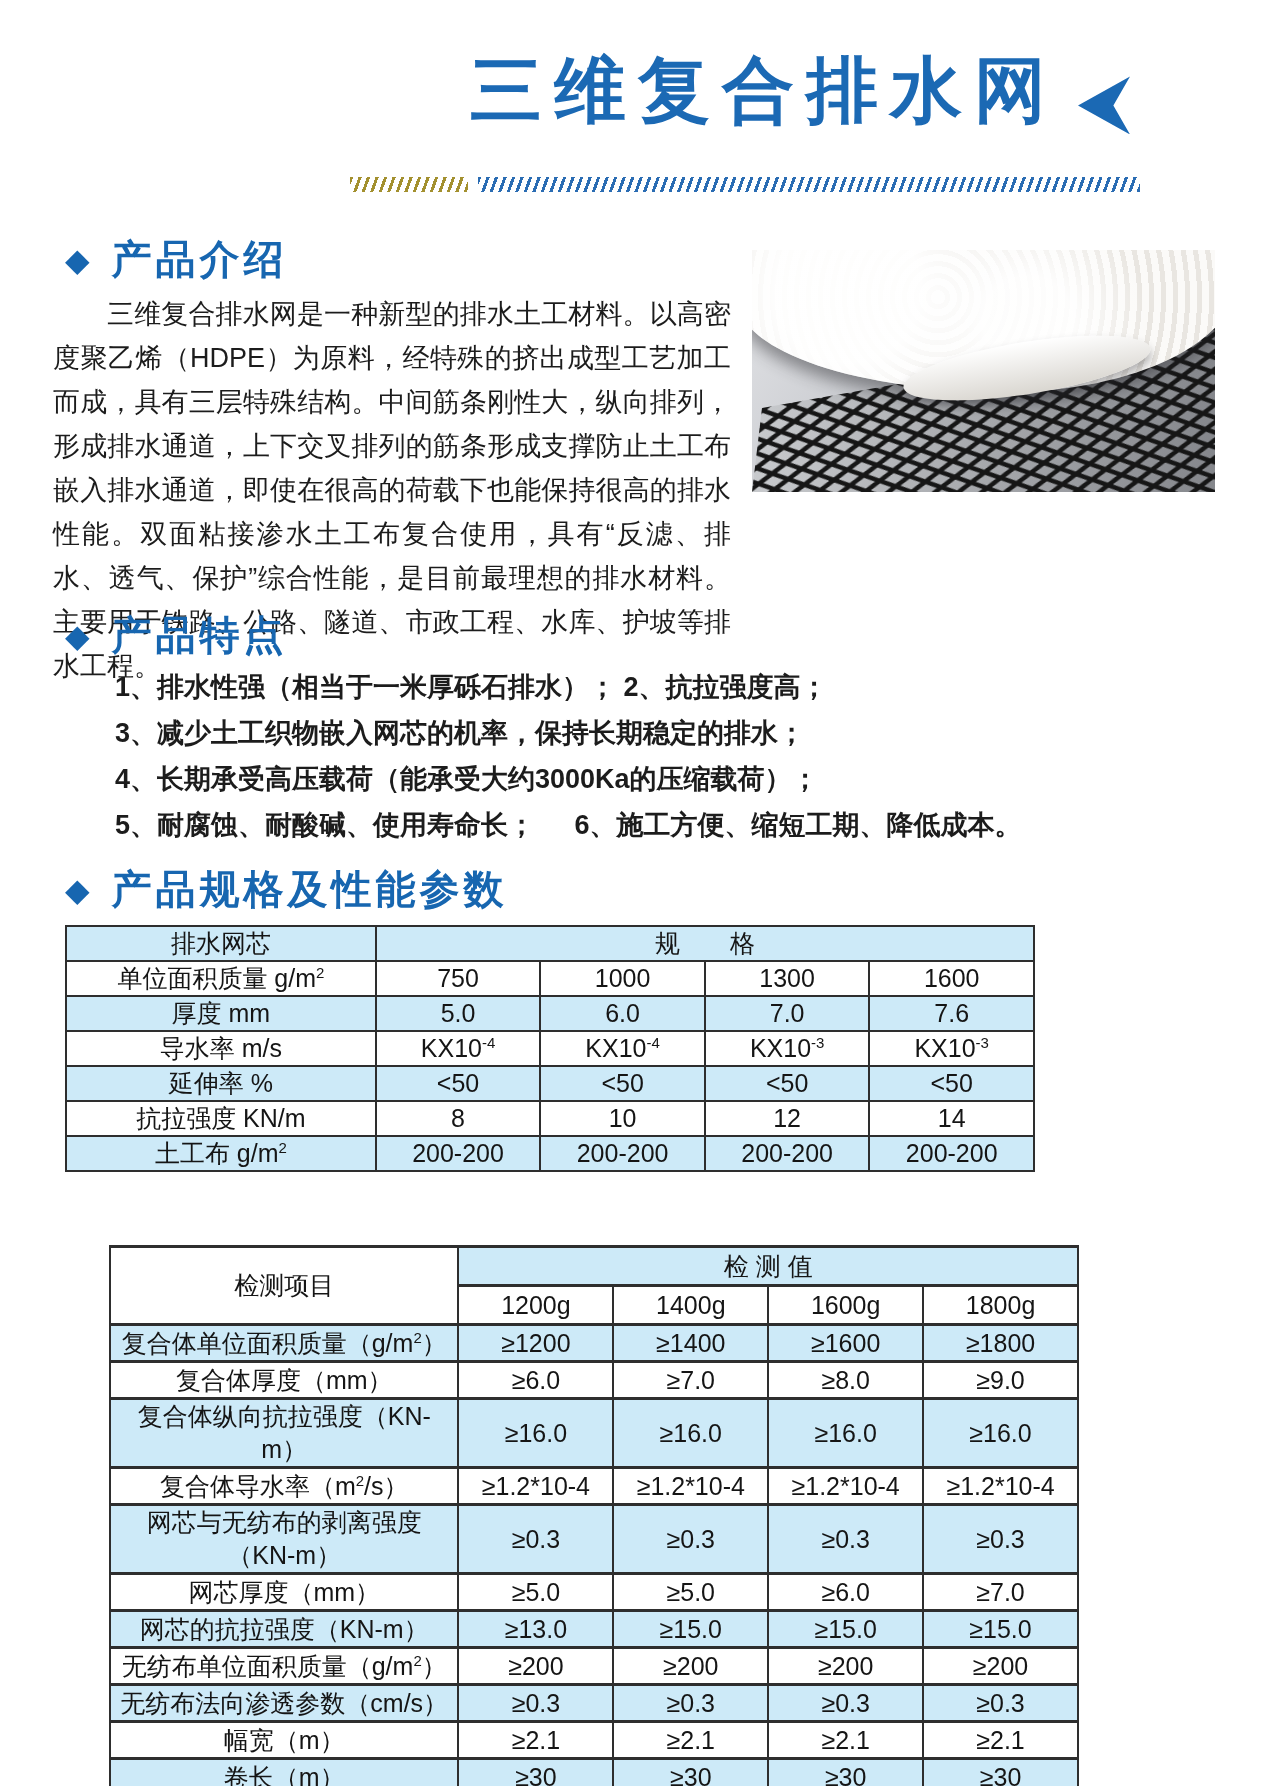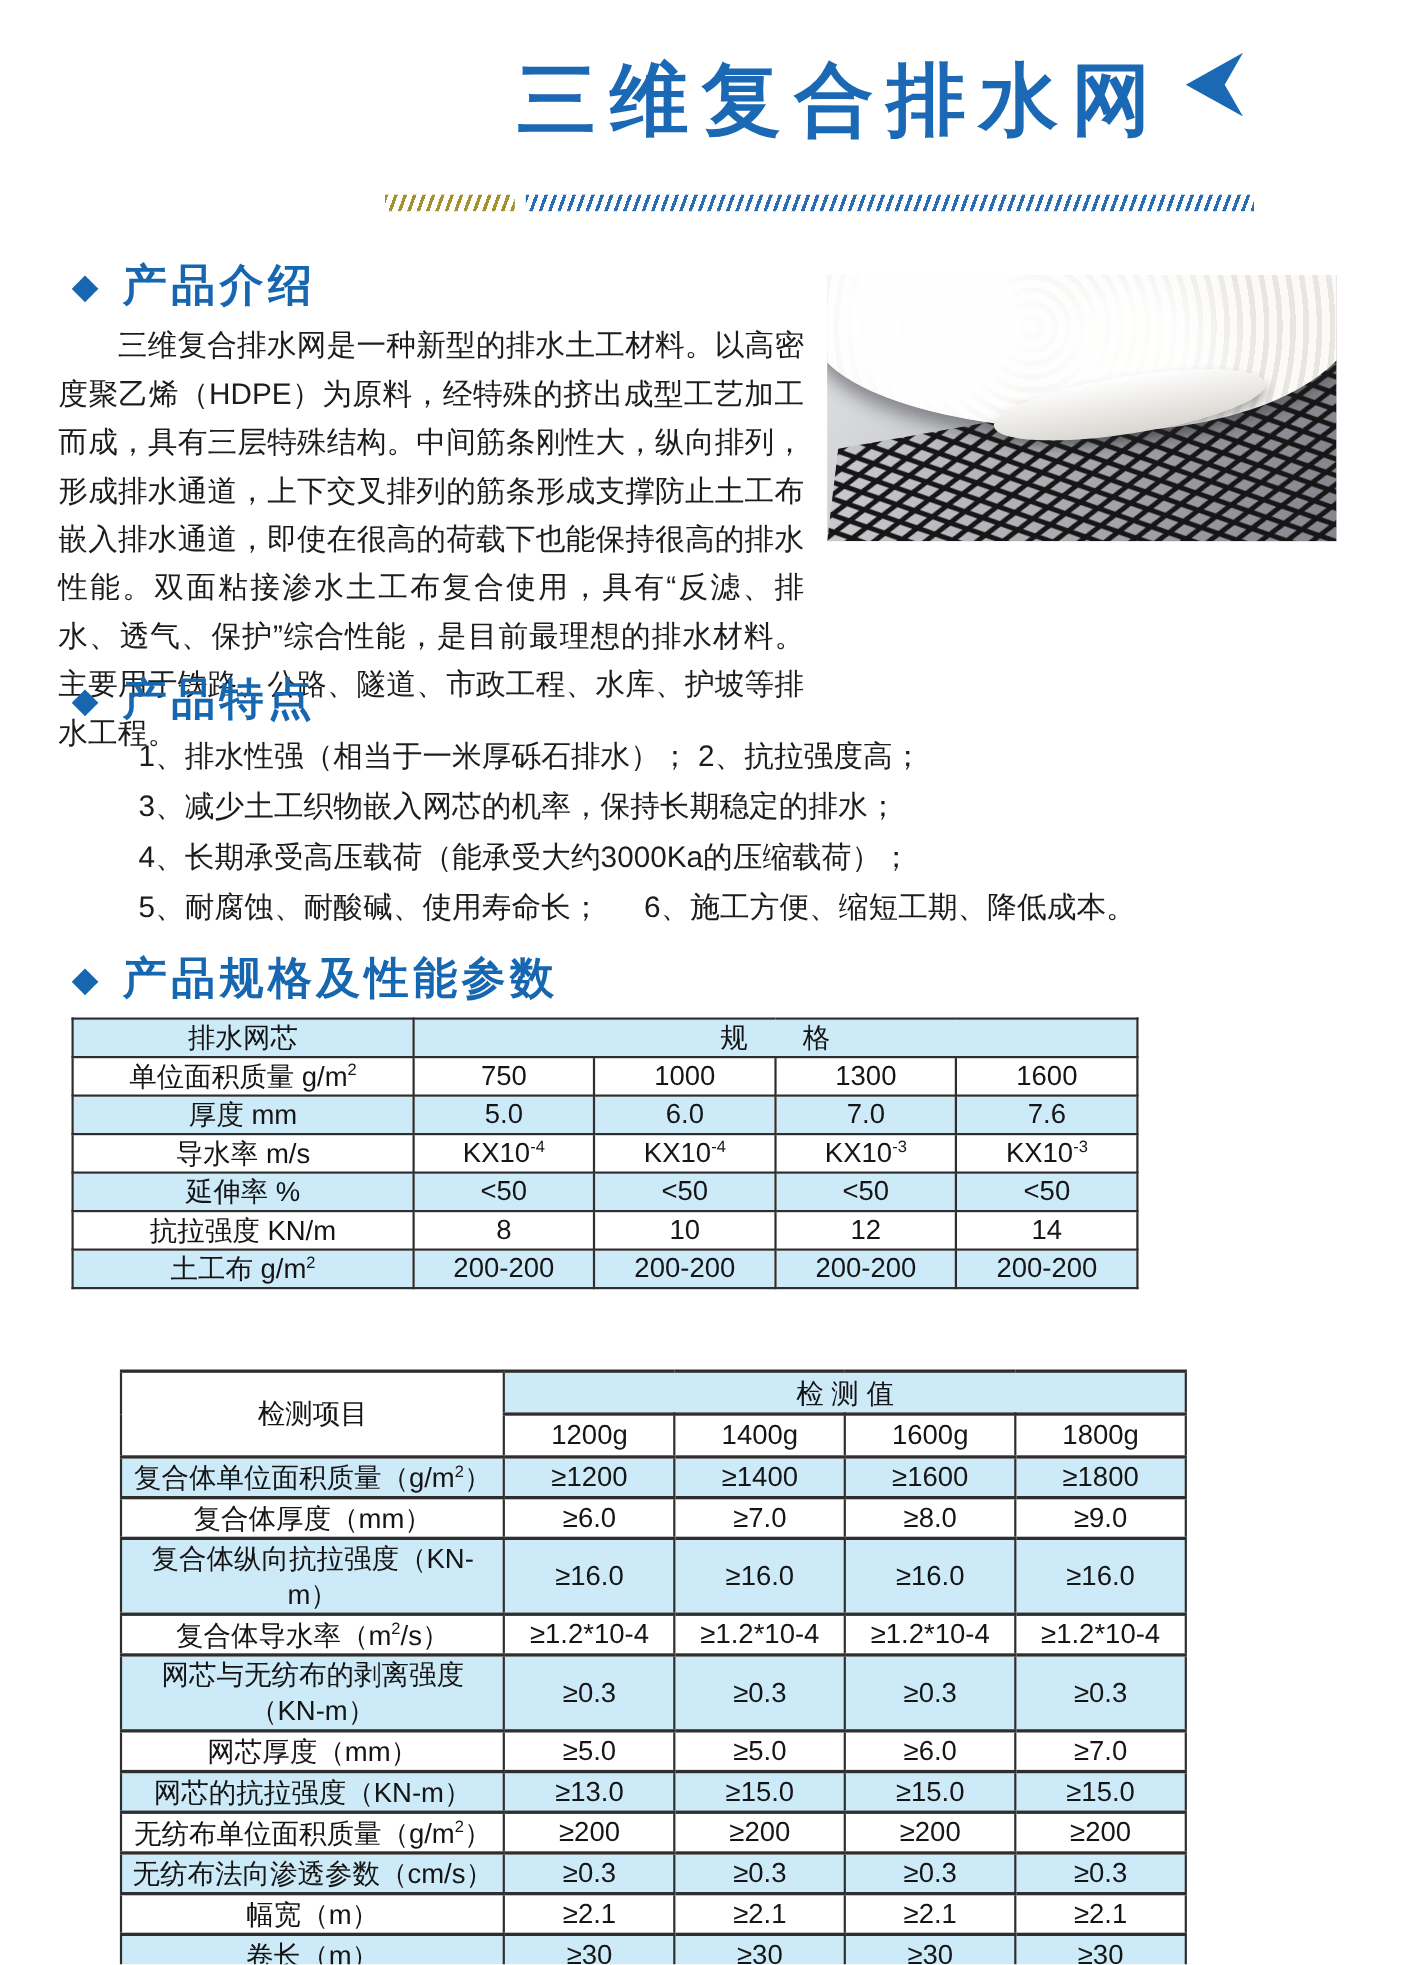--- a/index.html
+++ b/index.html
@@ -1,20 +1,20 @@
 <!DOCTYPE html>
 <html><head>
 <meta charset="utf-8">
 <style>
   html,body{margin:0;padding:0;background:#ffffff;}
   body{font-family:"Liberation Sans","DejaVu Sans",sans-serif;color:#1e1e1e;}
   .page{position:relative;width:1282px;height:1786px;background:#ffffff;overflow:hidden;margin:0 auto;}
 
   
-  .title-row{position:absolute;left:470px;top:48px;display:flex;align-items:flex-start;gap:20px;}
+  .title-row{position:absolute;left:470px;top:48px;display:flex;align-items:flex-end;gap:20px;}
   .page-title{font-family:"Liberation Serif","DejaVu Serif",serif;font-weight:bold;
     font-size:72px;letter-spacing:12px;color:#1b69b4;white-space:nowrap;line-height:1.2;}
   .title-arrow{width:52px;height:58px;background:#1b69b4;
     clip-path:polygon(0 50%,100% 0,68% 50%,100% 100%);}
 
   
   .stripe{position:absolute;top:177px;height:15px;}
   .stripe-gold{left:350px;width:118px;
     background:repeating-linear-gradient(110deg,#a3902e 0 3px,rgba(255,255,255,0) 3px 8px);}
   .stripe-blue{left:478px;width:662px;
@@ -38,21 +38,21 @@
       radial-gradient(circle at 22% 35%,rgba(255,255,255,.95) 0 18%,rgba(255,255,255,0) 45%),
       radial-gradient(circle at 58% 55%,rgba(255,255,255,.9) 0 15%,rgba(255,255,255,0) 40%),
       repeating-radial-gradient(circle at 40% 40%,#fbfaf8 0 7px,#e9e6e1 7px 12px);
     border-radius:0 0 46% 54%/0 0 72% 58%;
     box-shadow:0 10px 16px rgba(35,35,40,.45);}
   .fabric-curl{position:absolute;left:150px;top:92px;width:250px;height:52px;
     background:linear-gradient(#ffffff,#d9d6d0);border-radius:50%;
     transform:rotate(-9deg);box-shadow:0 6px 10px rgba(40,40,45,.35);}
 
   
-  .features{position:absolute;left:126px;top:664px;font-size:27px;color:#1c1c1c;}
+  .features{position:absolute;left:115px;top:664px;font-size:27px;color:#1c1c1c;font-weight:bold;}
   .feat-row{position:relative;height:46px;line-height:46px;white-space:nowrap;}
   .feat-left{display:inline-block;min-width:452px;}
   .feat-right{display:inline-block;}
 
   
   .spec-table{position:absolute;left:65px;width:970px;border-collapse:collapse;
     font-size:25px;color:#151515;table-layout:fixed;}
   .spec-table td{border:2px solid #2e2e2e;text-align:center;vertical-align:middle;
     padding:0 4px;overflow:hidden;}
   .blue-row td,.blue-cell{background:#cdeaf8;}

